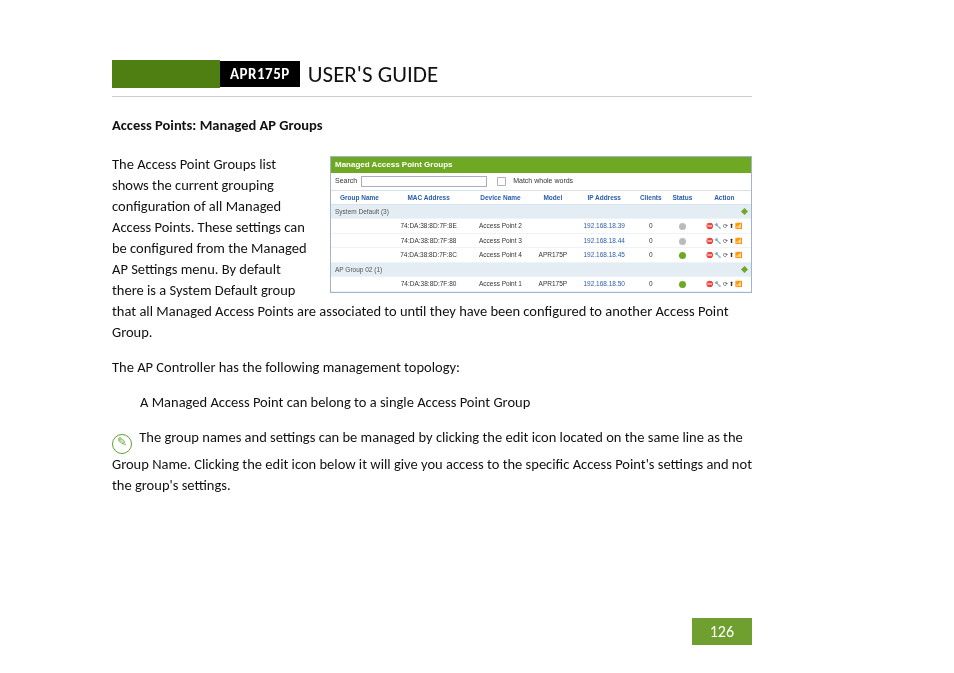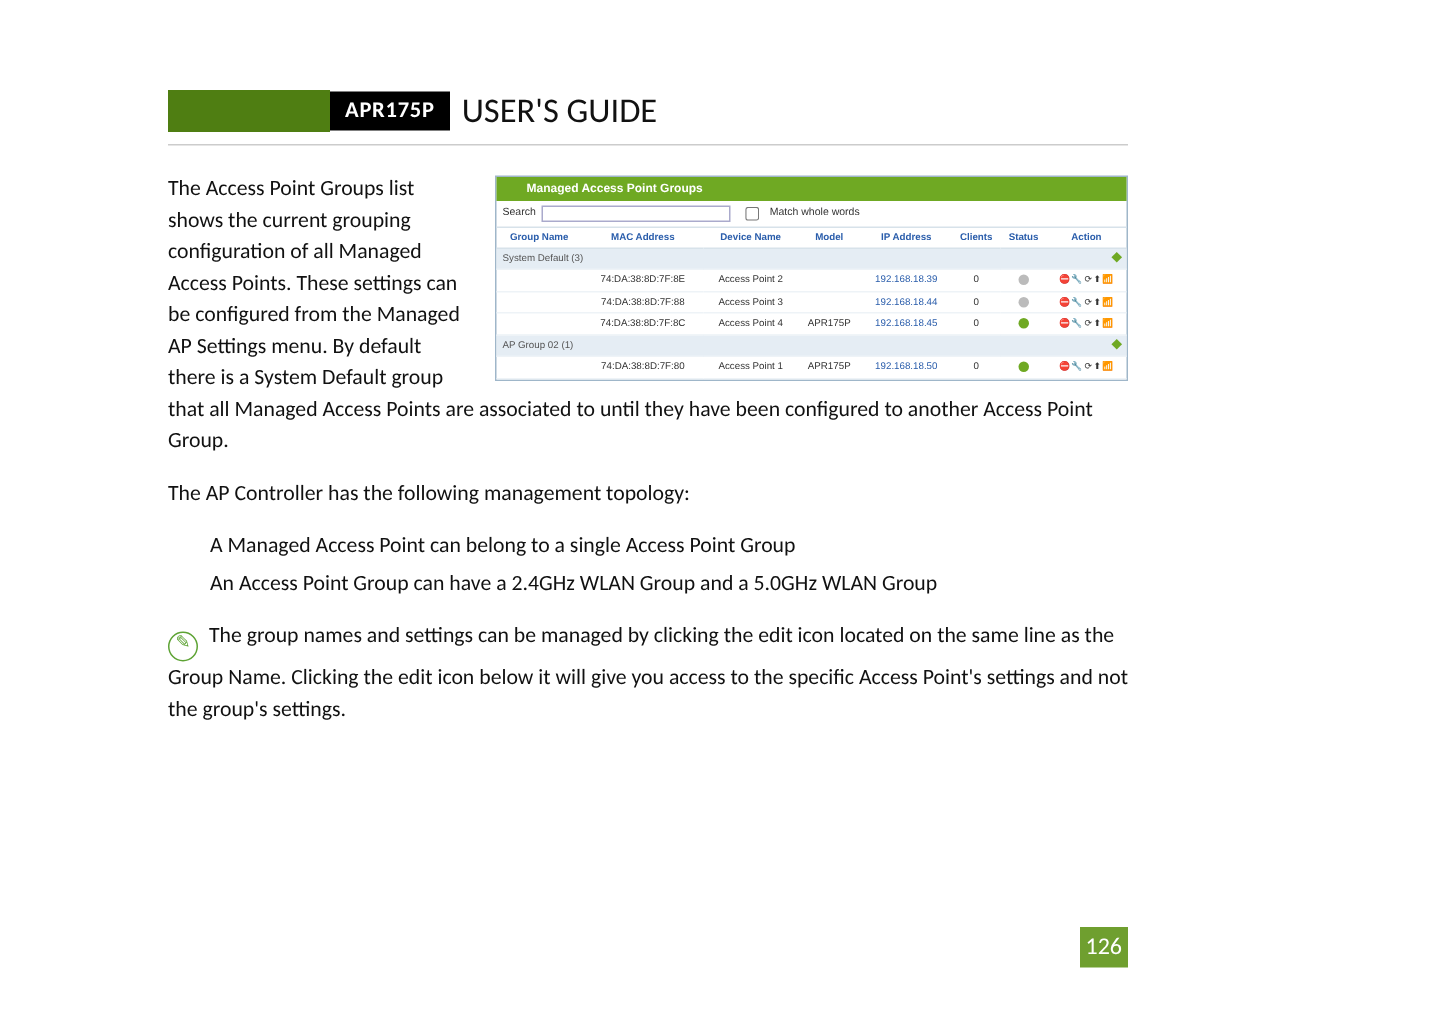--- a/index.html
+++ b/index.html
@@ -9,54 +9,55 @@
   .hdr-green{background:#4f7e12;width:108px;height:28px;}
   .hdr-model{background:#000;color:#fff;font-weight:700;font-size:15px;padding:4px 10px;letter-spacing:.5px;}
   .hdr-title{font-weight:400;font-size:23px;margin-left:8px;}
   .hdr-rule{border:none;border-top:1px solid #ccc;margin:0 0 18px 62px;}
   .content{margin-left:62px;font-size:14.5px;line-height:1.45;}
   .content h3{font-size:14.5px;font-weight:700;margin:0 0 18px 0;}
   p{margin:0 0 14px 0;}
   .float-wrap::after{content:"";display:block;clear:both;}
   
   .shot{float:right;width:422px;border:1px solid #9fb6c9;margin:2px 0 6px 18px;font-size:7px;font-family:Arial,sans-serif;color:#333;box-sizing:border-box;}
-  .shot .title{background:#6fa923;color:#fff;font-weight:700;padding:2px 20px;font-size:8px;}
+  .shot .title{background:#6fa923;color:#fff;font-weight:700;padding:2px 4px;font-size:8px;}
   .shot .search{padding:2px 4px;border-bottom:1px solid #d7e2ea;display:flex;align-items:center;gap:4px;}
   .shot .search input[type=text]{border:1px solid #aac;font-size:7px;width:120px;}
   .shot table{width:100%;border-collapse:collapse;}
   .shot th{color:#2a5dab;font-weight:700;font-size:6.5px;padding:2px 1px;text-align:center;white-space:nowrap;border-bottom:1px solid #d7e2ea;}
   .shot td{font-size:6.5px;text-align:center;padding:2px 1px;border-bottom:1px solid #eef3f7;white-space:nowrap;}
   .shot .grp td{background:#e5edf4;color:#555;text-align:left;padding-left:4px;font-size:6.5px;}
   .ip{color:#2a5dab;}
   .dot{display:inline-block;width:7px;height:7px;border-radius:50%;vertical-align:middle;}
   .dot.g{background:#6fa923;}
   .dot.gr{background:#bbb;}
   .act{display:inline-flex;gap:1px;justify-content:center;}
   .act span{font-size:6px;line-height:1;}
   .wrench{display:inline-block;width:5px;height:5px;background:#6fa923;transform:rotate(45deg);}
   
   .topo{margin:4px 0 14px 28px;}
   .topo div{margin-bottom:4px;}
   
   .tip-icon{display:inline-block;width:18px;height:18px;border:1.5px solid #5da334;border-radius:50%;text-align:center;line-height:15px;color:#5da334;font-size:12px;vertical-align:-4px;margin-right:4px;}
   
-  .pn{position:absolute;right:50px;bottom:28px;background:#6f9f2f;color:#fff;font-size:16px;padding:4px 4px;}
+  .pn{position:absolute;right:50px;bottom:28px;background:#6f9f2f;color:#fff;font-size:16px;padding:4px 18px;}
 </style>
 </head>
 <body>
 
 <div class="page">
   <div class="hdr">
     <div class="hdr-green"></div>
     <div class="hdr-model">APR175P</div>
     <div class="hdr-title">USER'S GUIDE</div>
   </div>
   <hr class="hdr-rule">
 
   <div class="content">
+    <h3>Access Points: Managed AP Groups</h3>
 
     <div class="float-wrap">
 
       <div class="shot">
         <div class="title">Managed Access Point Groups</div>
         <div class="search">
           <span>Search</span>
           <input type="text" style="">
           <input type="checkbox" style="transform: scale(0.7); margin: 0px 1px 0px 4px;">
           <span>Match whole words</span>
@@ -149,21 +150,20 @@
           </table>
       </div>
 
       <p>The Access Point Groups list shows the current grouping configuration of all Managed Access Points. These settings can be configured from the Managed AP Settings menu.  By default there is a System Default group that all Managed Access Points are associated to until they have been configured to another Access Point Group.</p>
     </div>
 
     <p>The AP Controller has the following management topology:</p>
 
     <div class="topo">
       <div>A Managed Access Point can belong to a single Access Point Group</div>
-      <div>An Access Point Group can have a 2.4GHz WLAN Group and a 5.0GHz WLAN Group</div>
     </div>
 
     <p>
       <span class="tip-icon">✎</span>
       <span>The group names and settings can be managed by clicking the edit icon located on the same line as the Group Name.  Clicking the edit icon below it will give you access to the specific Access Point's settings and not the group's settings.</span>
     </p>
   </div>
 
   <div class="pn">126</div>
 </div>

